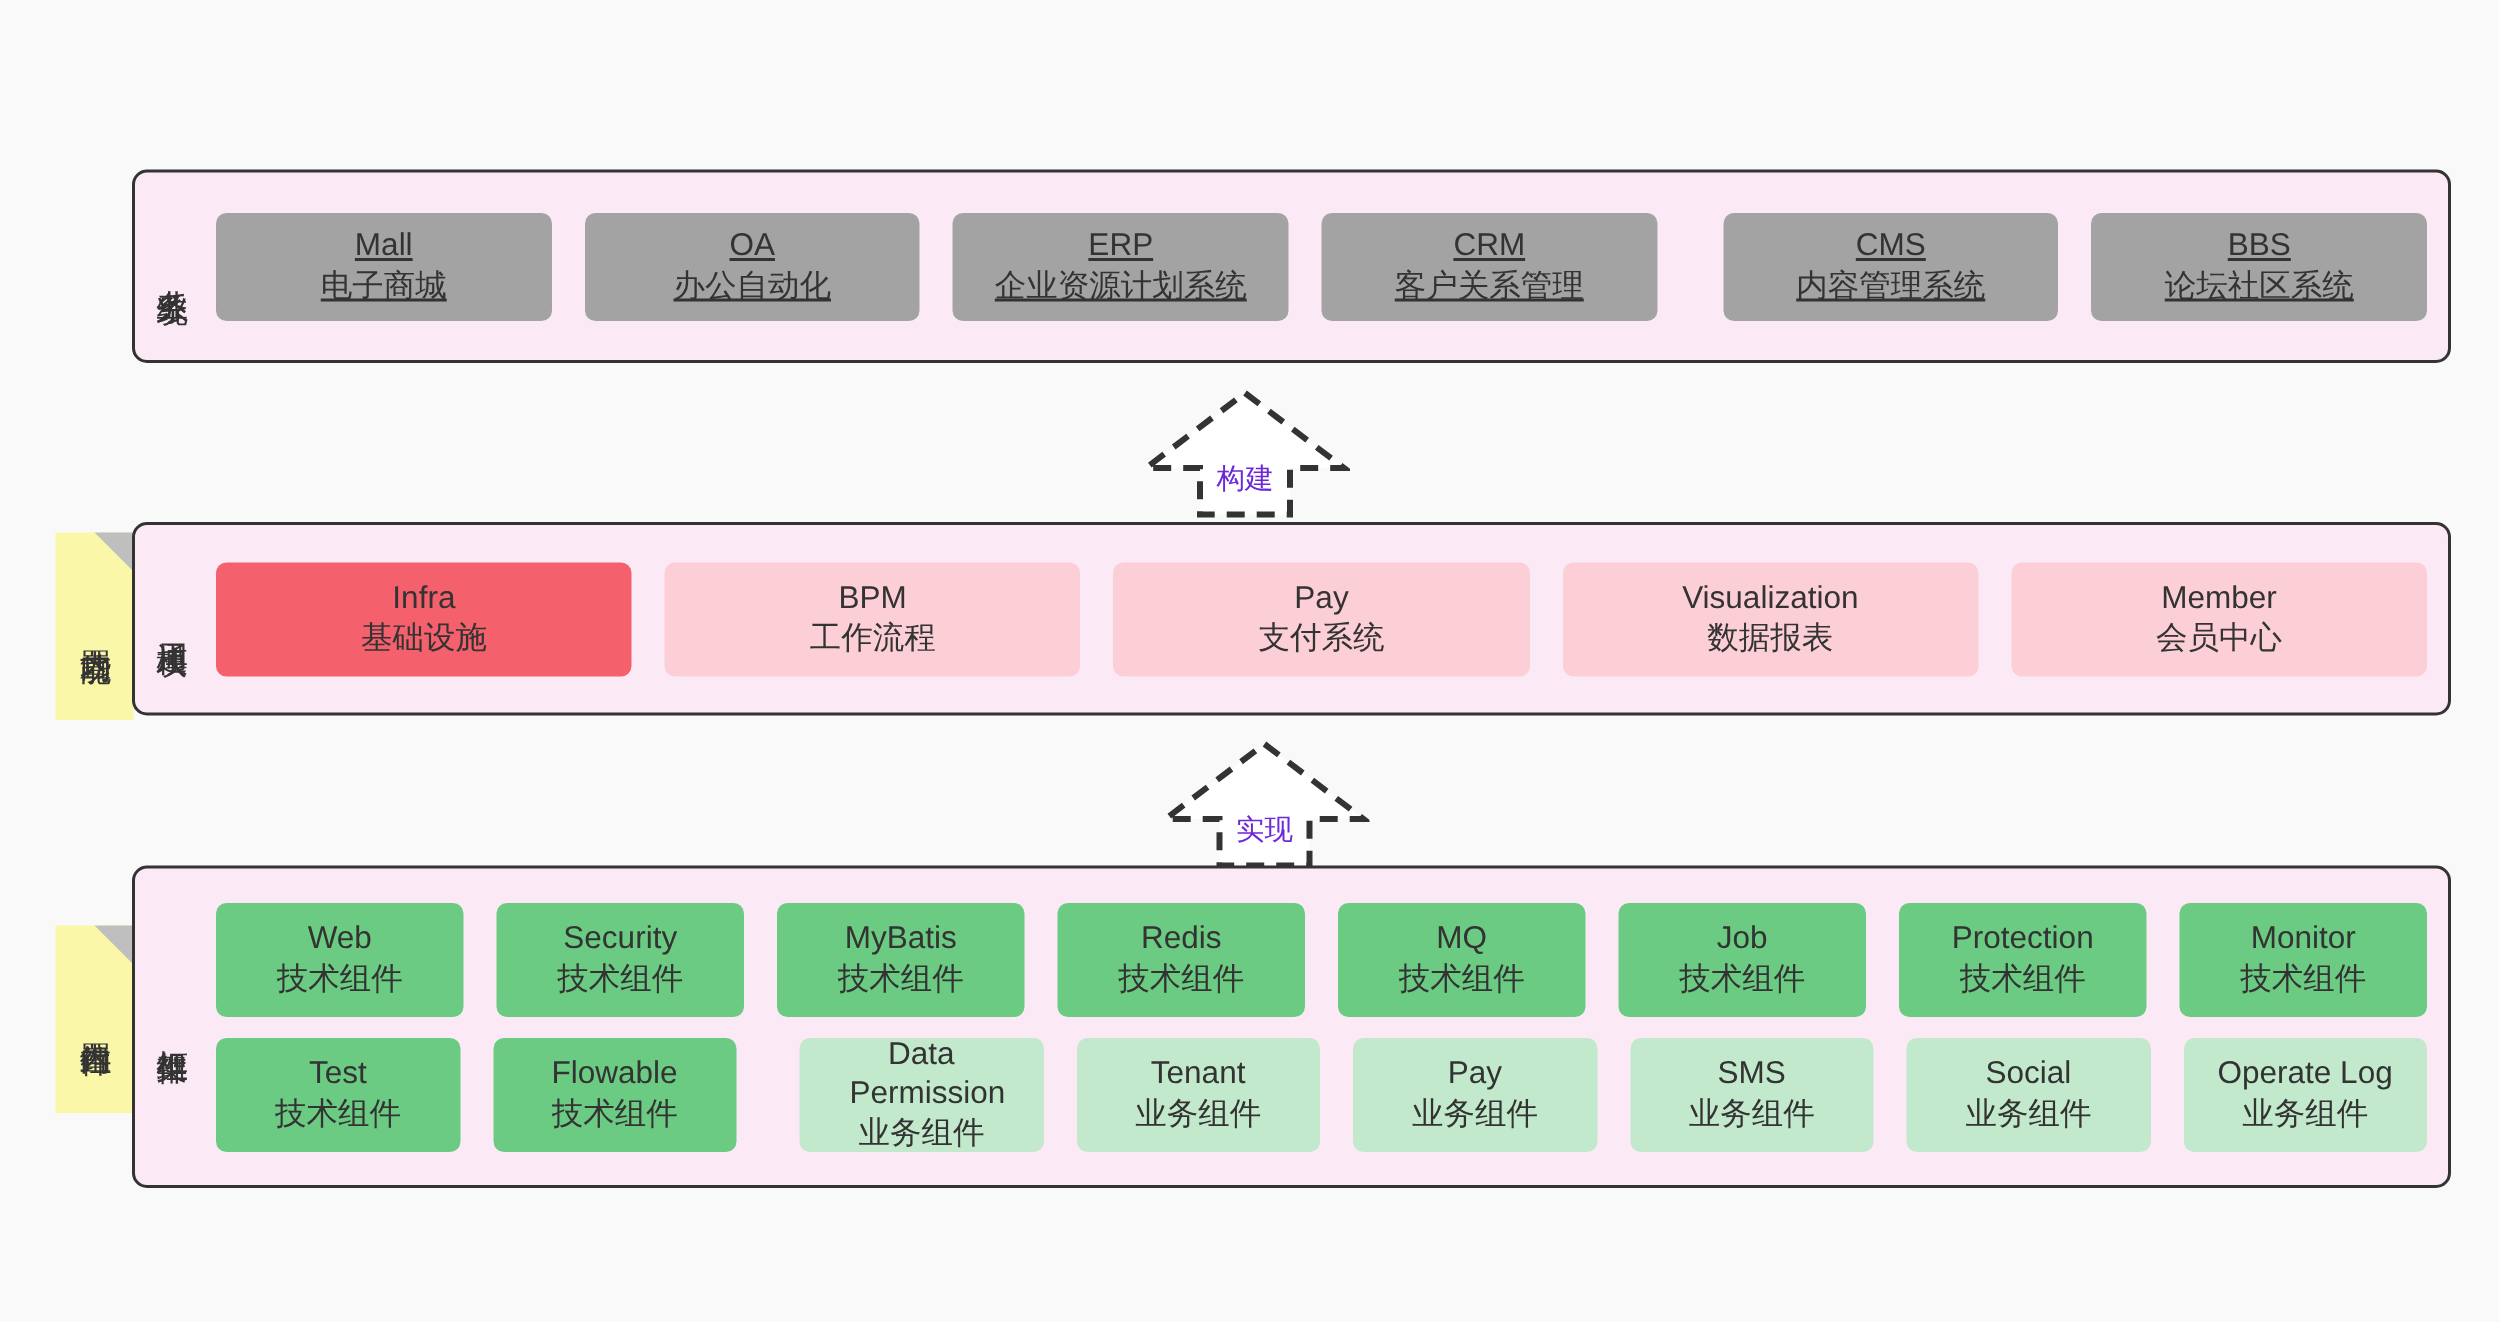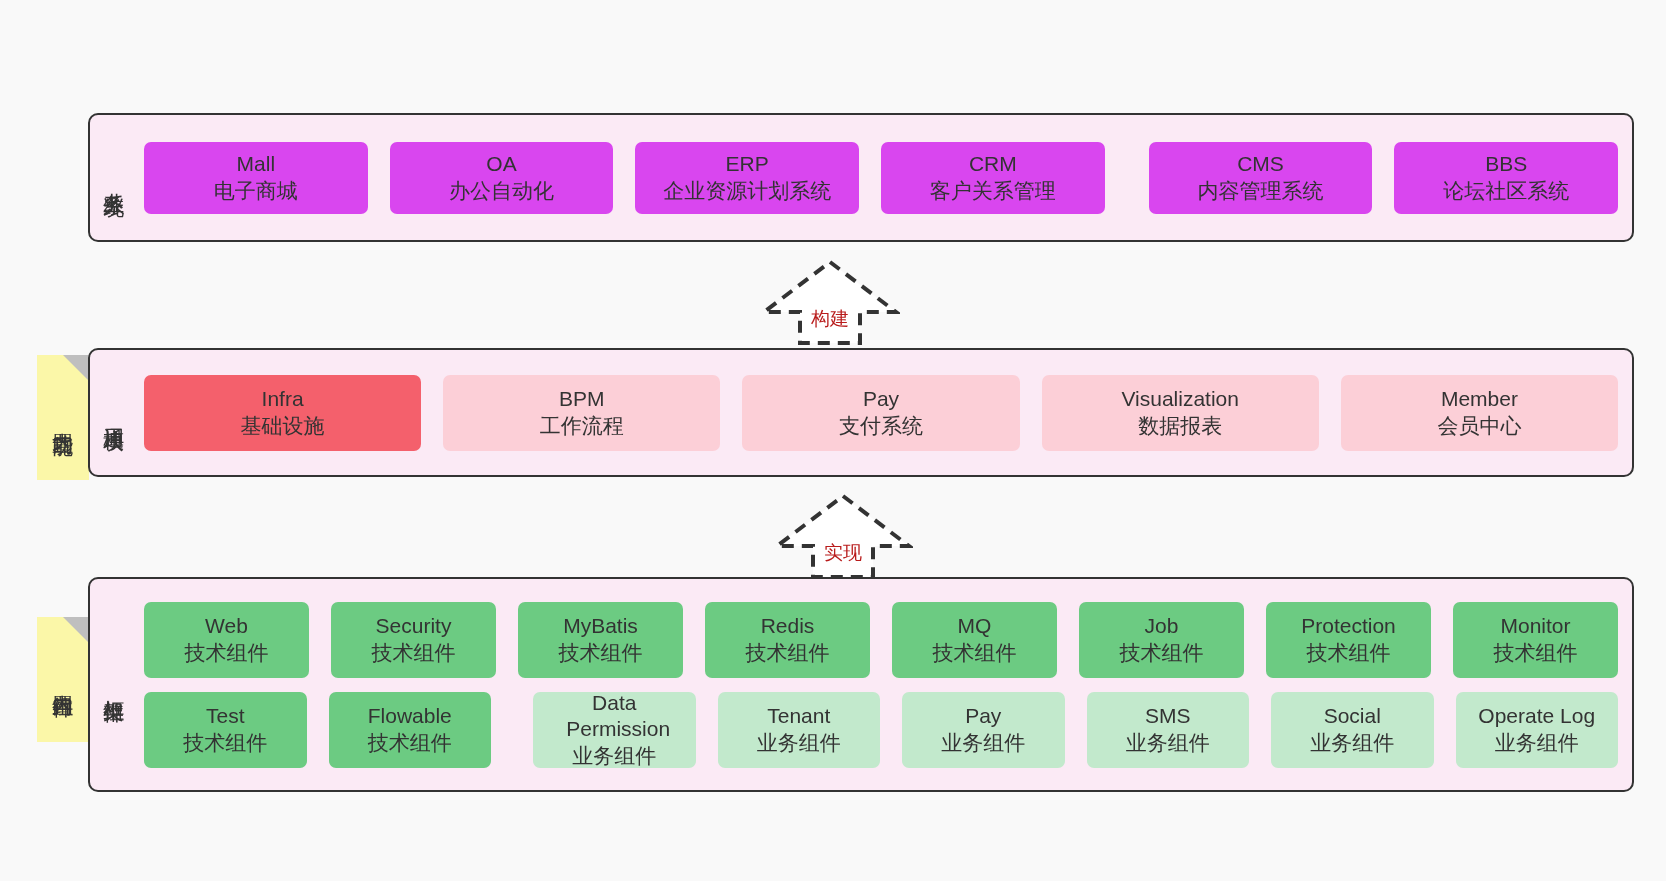--- a/index.html
+++ b/index.html
@@ -72,21 +72,21 @@
     text-align: center;
     font-size: 21px;
     line-height: 1.26;
     color: #333333;
     box-sizing: border-box;
     padding: 4px 6px;
   }
   .card .en { white-space: normal; }
   .card .cn { white-space: nowrap; }
 
-  .c-blue       { background: #d946ef; }
+  .c-blue       { background: #a3a3a3; text-decoration: underline; }
   .c-red        { background: #f4606c; }
   .c-pink       { background: #fccfd7; }
   .c-green      { background: #6ccb82; }
   .c-lightgreen { background: #c2e9cc; }
 
   
   .note {
     position: absolute;
     background: #fbf7a8;
     display: flex;
@@ -116,21 +116,21 @@
   .arrow {
     position: absolute;
   }
   .arrow svg { display: block; }
   .arrow-label {
     position: absolute;
     left: 0;
     right: 0;
     text-align: center;
     font-size: 19px;
-    color: #b91c1c;
+    color: #6d28d9;
     background: transparent;
     white-space: nowrap;
   }
 </style>
 </head>
 <body>
 
 <div class="canvas">
 
   <div class="layer" style="left:88px; top:113px; width:1546px; height:129px;">

